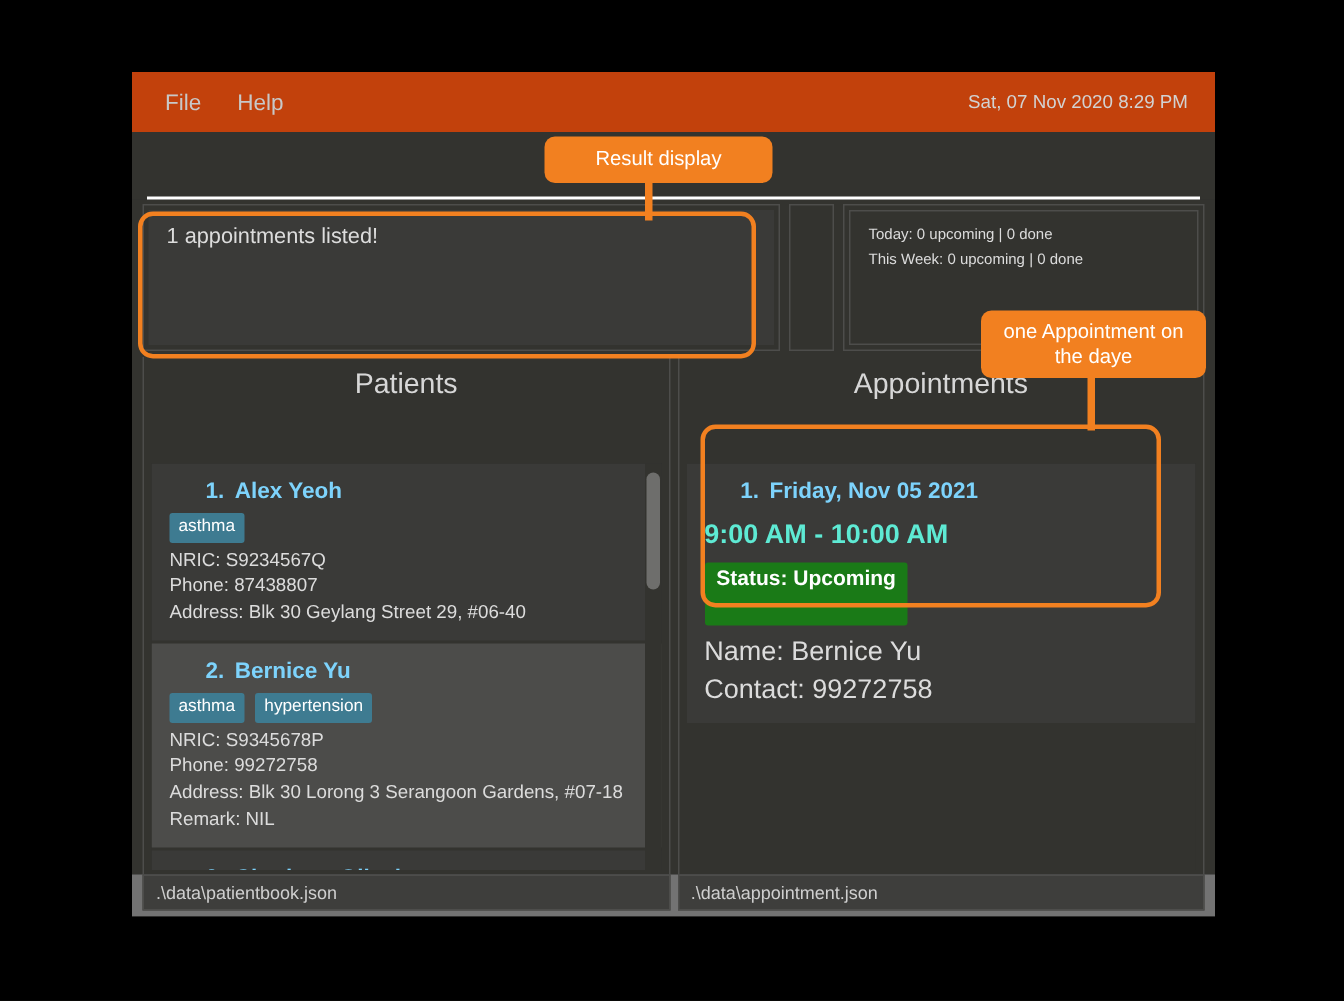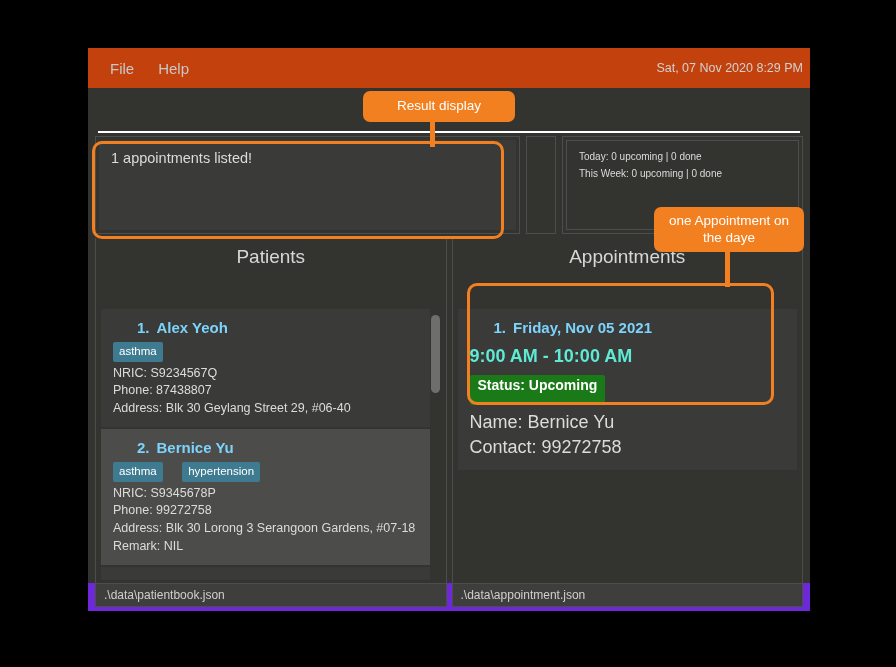--- a/index.html
+++ b/index.html
@@ -44,21 +44,21 @@
     position: relative;
   }
   .menu-item {
     color: #c8c8c8;
     font-size: 15px;
     padding: 4px 12px;
     cursor: default;
   }
   .clock {
     position: absolute;
-    right: 7px;
+    right: 18px;
     top: 50%;
     transform: translateY(-50%);
     color: #d2d2d2;
     font-size: 12.5px;
   }
 
   
   .command-region {
     flex: none;
     height: 45px;
@@ -192,39 +192,39 @@
   }
   .card-title .idx { margin-right: 7px; }
   .tags { margin: 1px 0 3px 0; }
   .tag {
     display: inline-block;
     background: #3e7b91;
     color: #ffffff;
     font-size: 11.5px;
     padding: 1px 6px 2px 6px;
     border-radius: 2px;
-    margin-right: 16px;
+    margin-right: 4px;
   }
   .card-line { white-space: normal; }
 
   
   .appt-card .card-title { margin-bottom: 6px; }
   .appt-time {
     font-size: 18px;
     font-weight: bold;
     color: #5eead4;
     margin-bottom: 5px;
   }
   .status-badge {
     display: inline-block;
     background: #1a7a17;
     color: #ffffff;
     font-size: 14px;
     font-weight: bold;
-    padding: 1px 8px 9px 8px;
+    padding: 1px 8px 21px 8px;
     border-radius: 2px;
     margin-bottom: 5px;
   }
   .appt-card .card-line { font-size: 18px; }
 
   
   .scrollbar-track {
     position: absolute;
     top: 0;
     right: 0;
@@ -240,21 +240,21 @@
     height: 78px;
     background: #6e6e6c;
     border-radius: 5px;
   }
 
   
   .status-bar {
     flex: none;
     height: 28px;
     display: flex;
-    background: #6d28d9;
+    background: #737373;
     padding: 0 7px 4px 7px;
     box-sizing: border-box;
     gap: 5px;
   }
   .status-cell {
     flex: 1 1 0;
     background: #3e3e3c;
     border: 1px solid #4d4d4b;
     box-sizing: border-box;
     display: flex;

